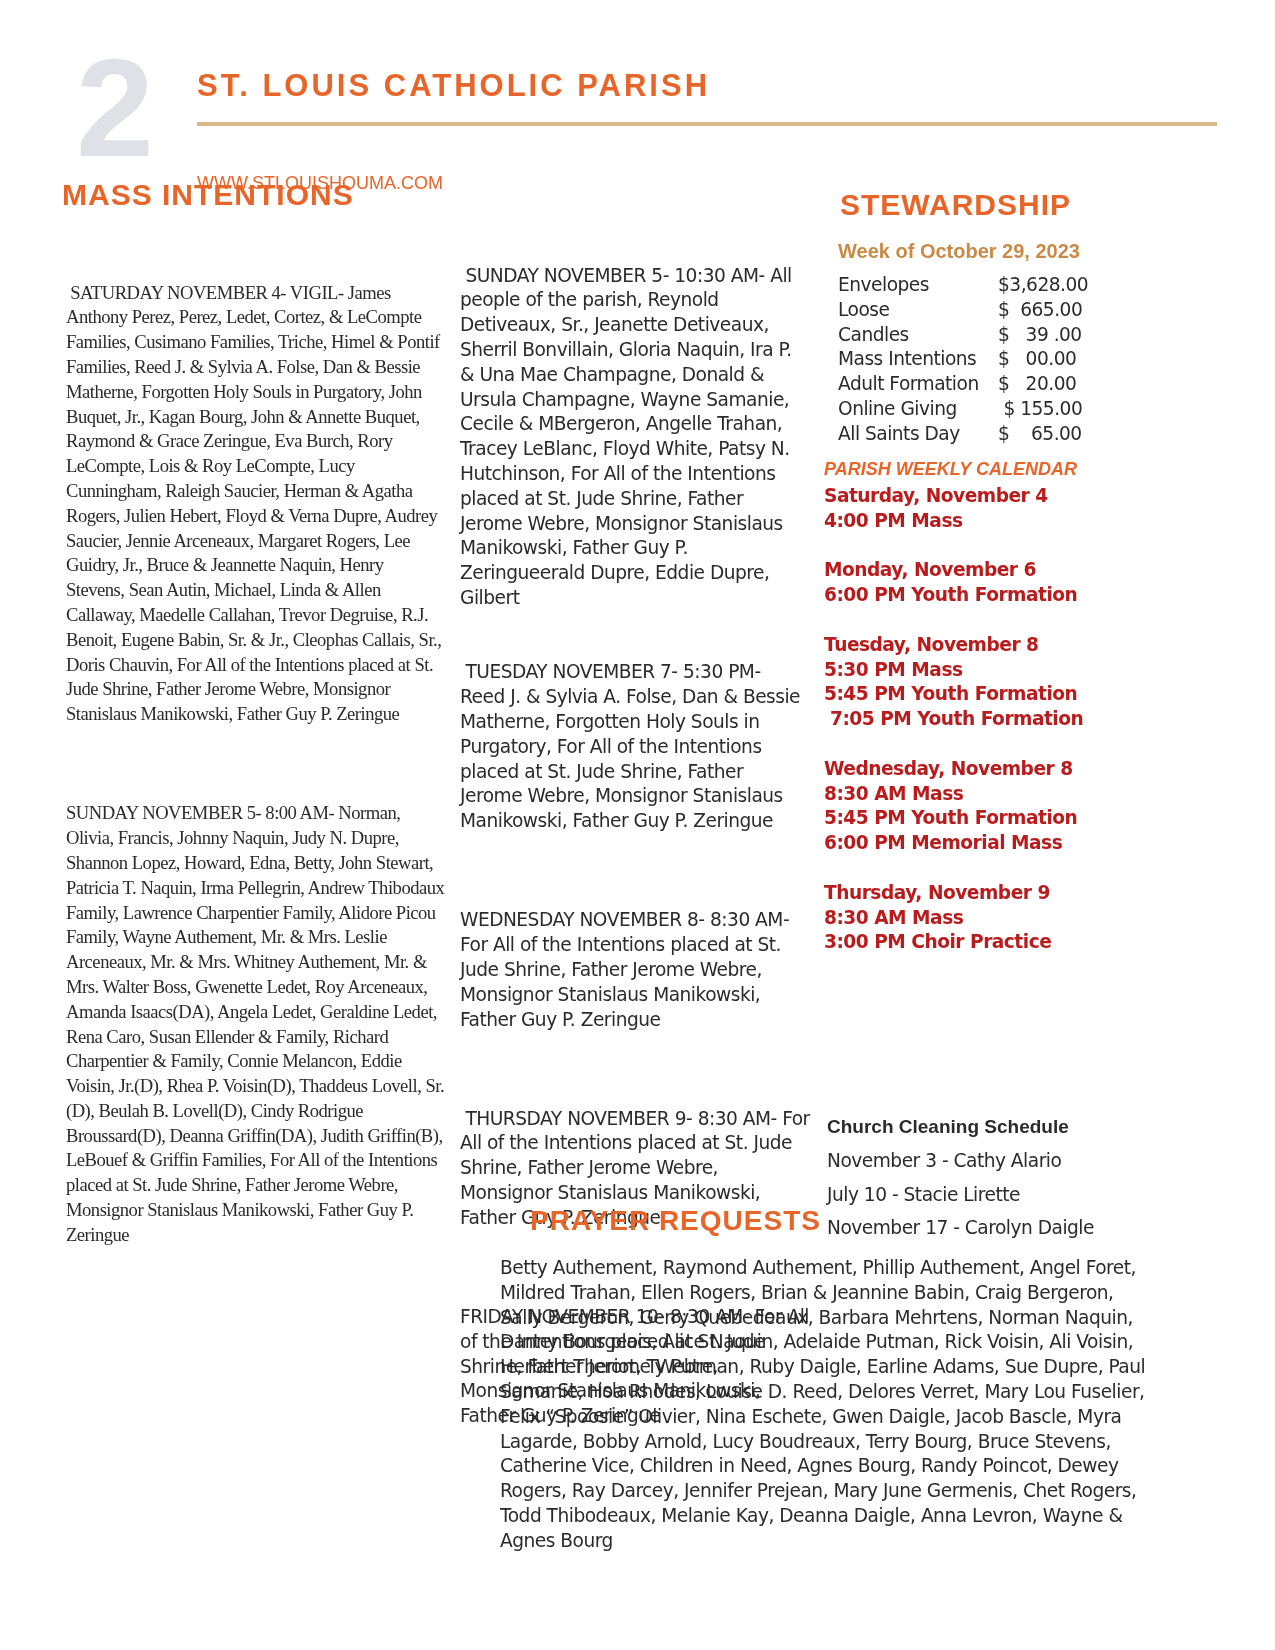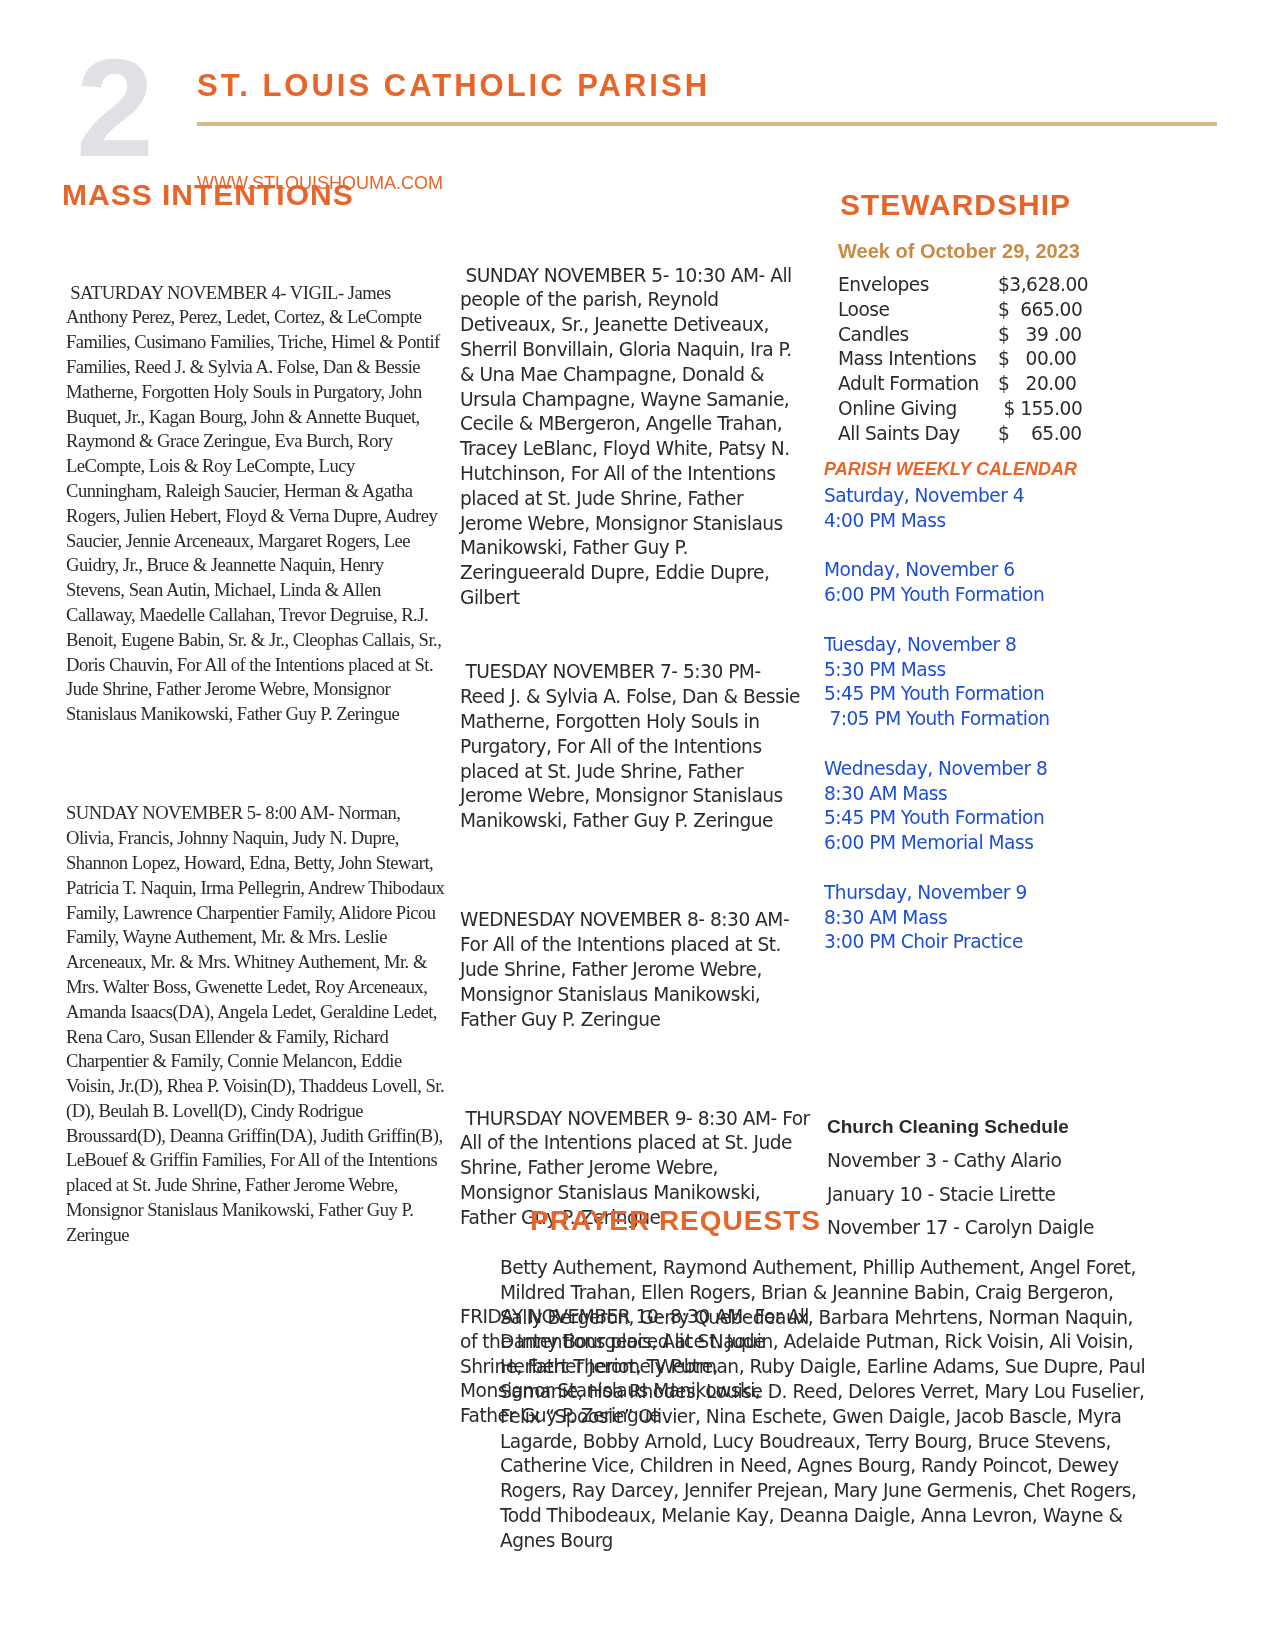--- a/index.html
+++ b/index.html
@@ -24,21 +24,21 @@
   .stew-sub { position: absolute; left: 838px; top: 240px; font-size: 20px; font-weight: bold;
               color: #c98a45; font-family: "Liberation Sans", sans-serif; }
   .stew-table { position: absolute; left: 838px; top: 273px; font-size: 18.6px; line-height: 24.8px;
                 font-family: "DejaVu Sans", sans-serif; color: #2b2b2b; letter-spacing: -0.5px; }
   .stew-row { display: flex; }
   .stew-label { width: 160px; }
   .stew-amt { width: 100px; white-space: pre; }
   .cal-title { position: absolute; left: 824px; top: 459px; font-size: 18px; font-weight: bold; color: #e8652a;
                font-family: "Liberation Sans", sans-serif; font-style: italic; }
   .calendar { position: absolute; left: 824px; top: 484px; font-size: 18.6px; line-height: 24.8px;
-              font-family: "DejaVu Sans", sans-serif; color: #1d4ed8; letter-spacing: -0.5px; }
+              font-family: "DejaVu Sans", sans-serif; color: #b91c1c; letter-spacing: -0.5px; font-weight: bold; }
   .cal-day { margin-bottom: 24.8px; }
   .cal-day p { margin: 0; white-space: pre; }
   .clean { position: absolute; left: 818px; top: 1106px; font-size: 18.6px; line-height: 24.8px;
            font-family: "DejaVu Sans", sans-serif; color: #2b2b2b; letter-spacing: -0.5px; }
   .clean-title { font-weight: bold; font-family: "Liberation Sans", sans-serif; letter-spacing: 0; font-size: 19px; }
   .clean p { margin: 9px; }
   .prayer-text { position: absolute; left: 500px; top: 1256px; width: 660px; font-size: 18.6px; line-height: 24.8px;
                  font-family: "DejaVu Sans", sans-serif; color: #2b2b2b; letter-spacing: -0.5px; }
 </style>
 </head>
@@ -122,18 +122,18 @@
   <div class="cal-day">
     <p>Thursday, November 9</p>
     <p>8:30 AM Mass</p>
     <p>3:00 PM Choir Practice</p>
   </div>
 </div>
 
 <div class="clean">
   <p class="clean-title">Church Cleaning Schedule</p>
   <p>November 3 - Cathy Alario</p>
-  <p>January 10 - Stacie Lirette</p>
+  <p>July 10 - Stacie Lirette</p>
   <p>November 17 - Carolyn Daigle</p>
 </div>
 
 <div class="section-title" style="left:530px; top:1205px; font-size:28px;">PRAYER REQUESTS</div>
 <div class="prayer-text">Betty Authement, Raymond Authement, Phillip Authement, Angel Foret, Mildred Trahan, Ellen Rogers, Brian &amp; Jeannine Babin, Craig Bergeron, Sally Bergeron, Gerry Quebedeaux, Barbara Mehrtens, Norman Naquin, Danny Bourgeois, Alice Naquin, Adelaide Putman, Rick Voisin, Ali Voisin, Herbert Theriot, Ty Putman, Ruby Daigle, Earline Adams, Sue Dupre, Paul Samanie, Hoa Rhodes, Louise D. Reed, Delores Verret, Mary Lou Fuselier, Felix “Spoosie” Olivier, Nina Eschete, Gwen Daigle, Jacob Bascle, Myra Lagarde, Bobby Arnold, Lucy Boudreaux, Terry Bourg, Bruce Stevens, Catherine Vice, Children in Need, Agnes Bourg, Randy Poincot, Dewey Rogers, Ray Darcey, Jennifer Prejean, Mary June Germenis, Chet Rogers, Todd Thibodeaux, Melanie Kay, Deanna Daigle, Anna Levron, Wayne &amp; Agnes Bourg</div>
 
 </body></html>

